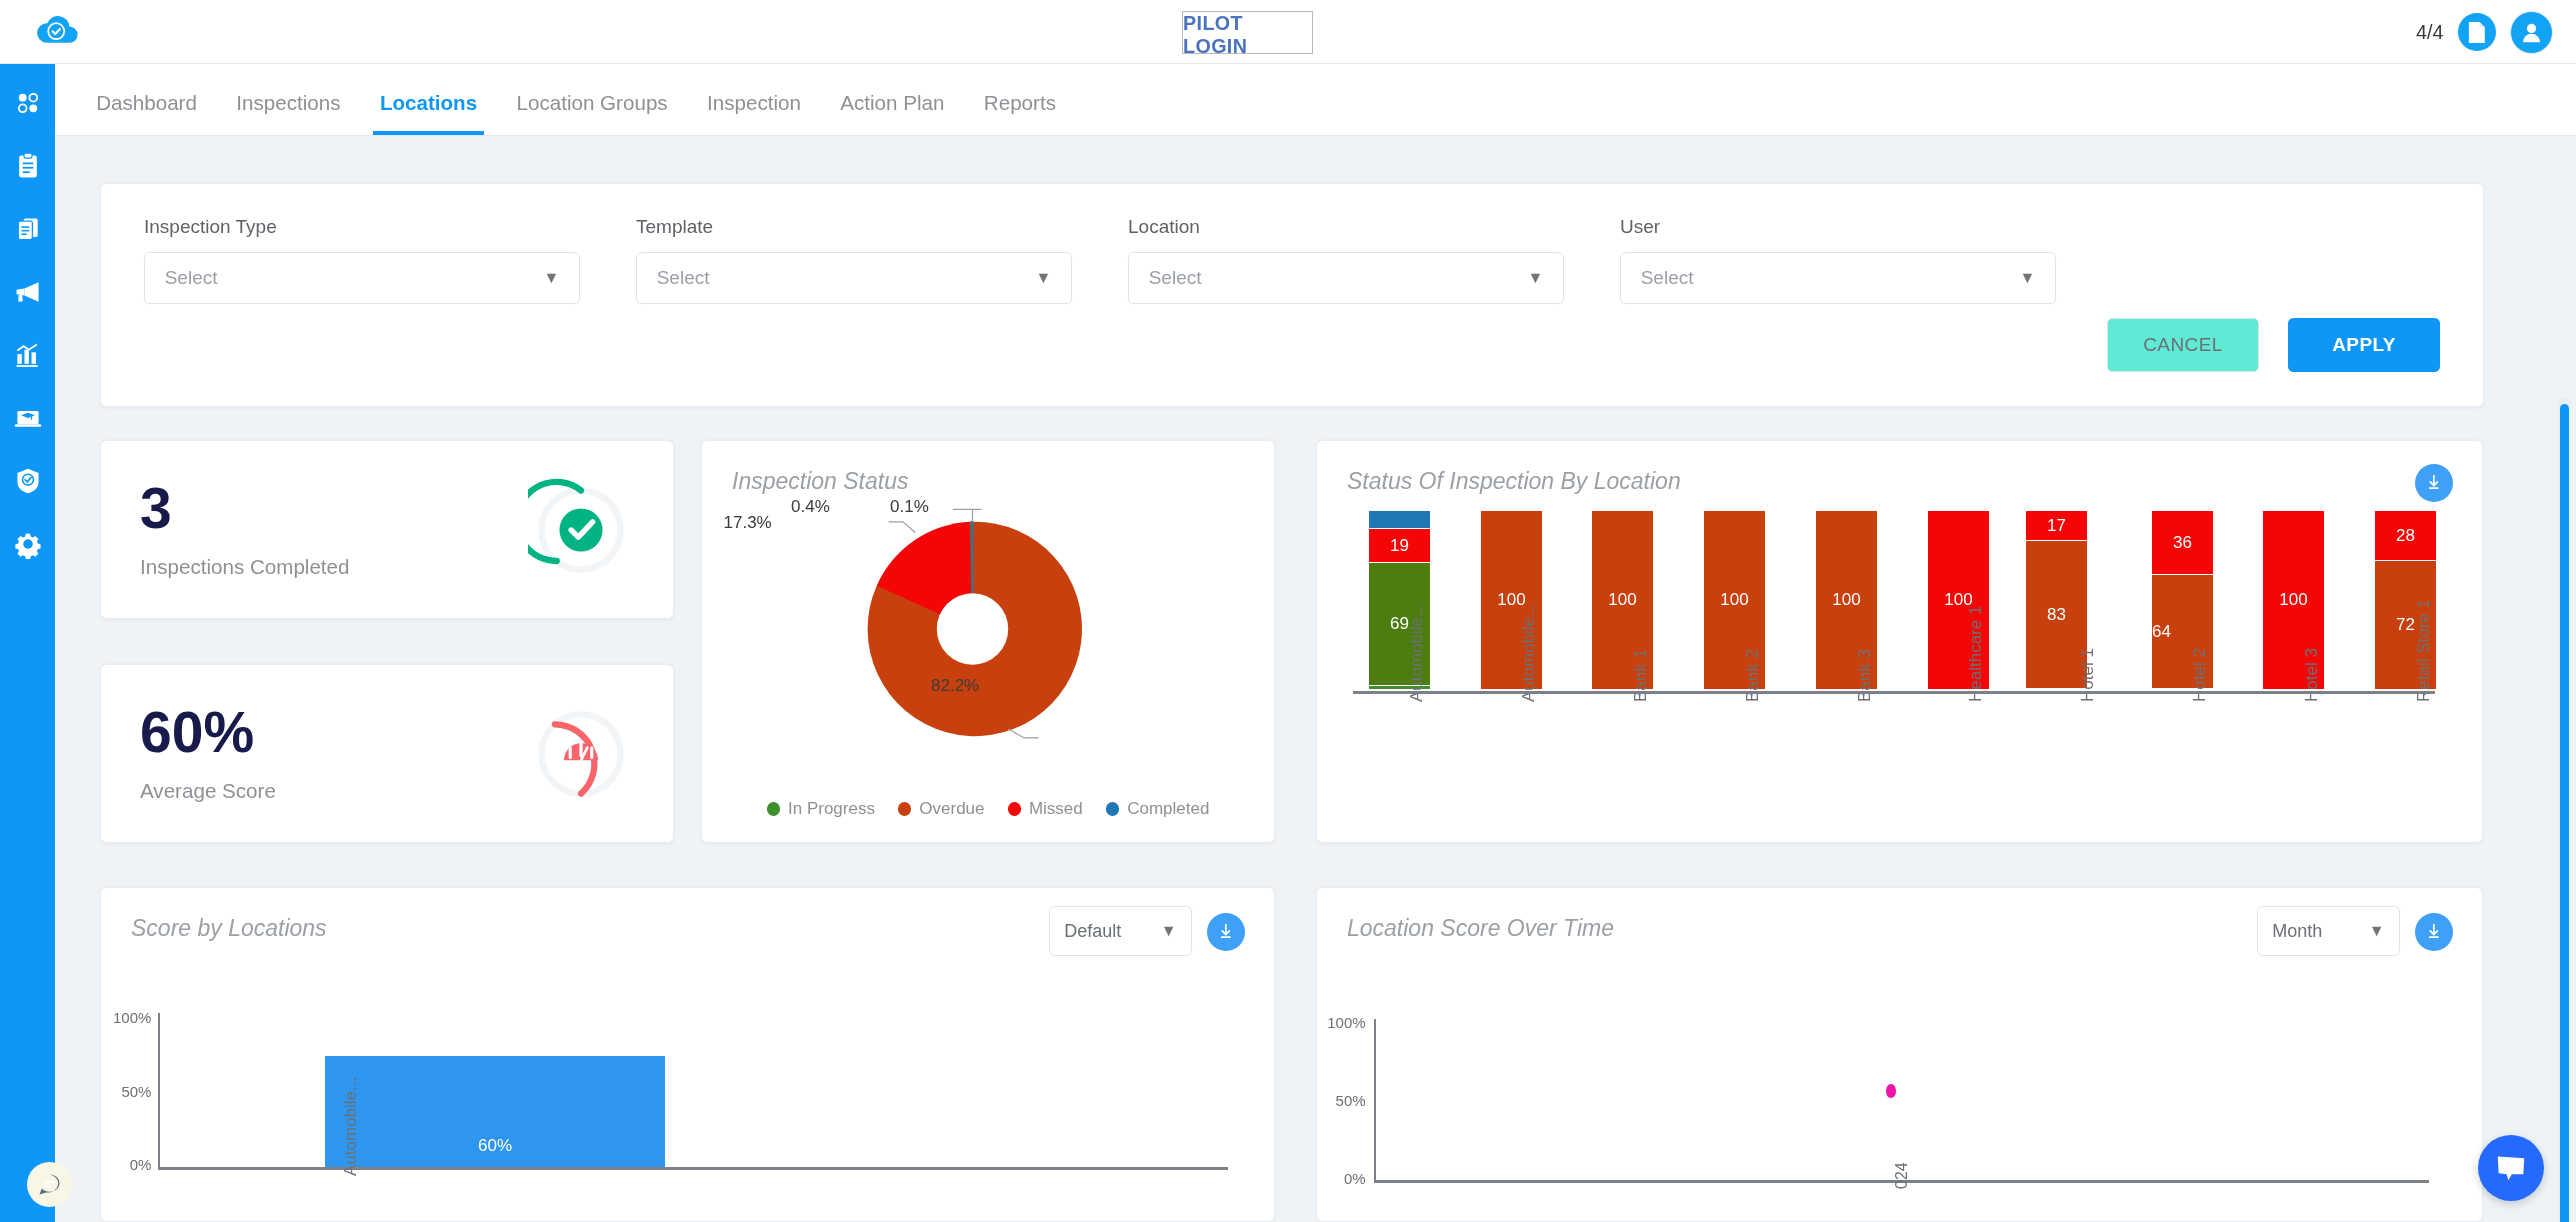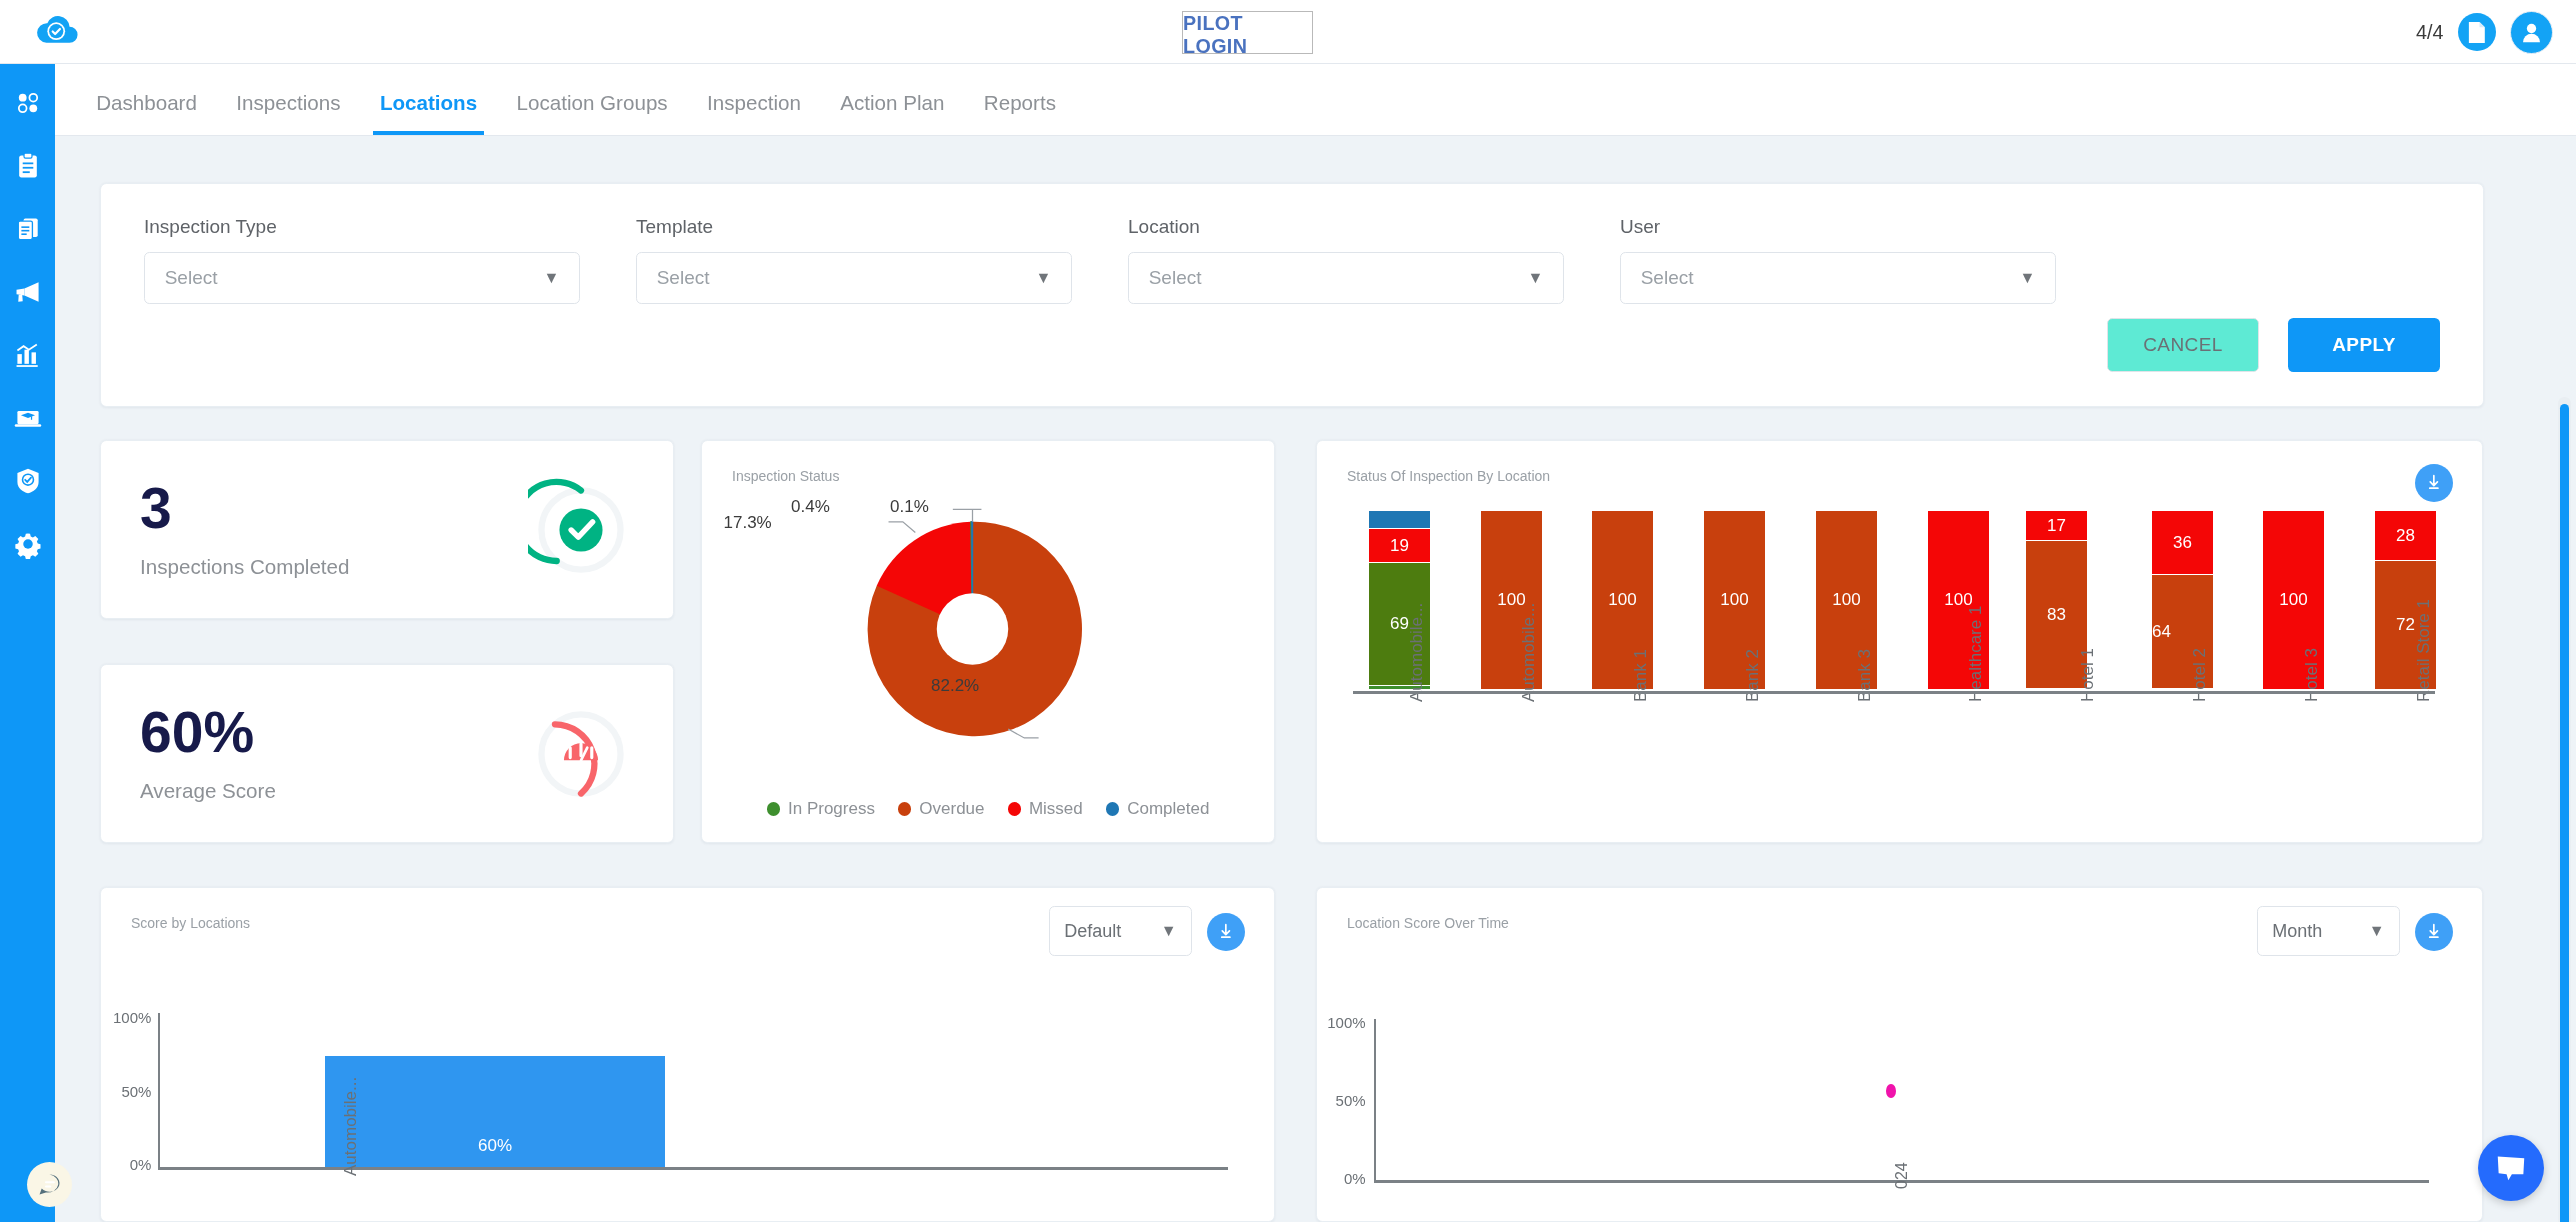--- a/index.html
+++ b/index.html
@@ -86,21 +86,21 @@
   
   .kpi { position:absolute; left:45px; width: 574px; height: 179px; padding: 30px 39px;
          display:flex; align-items:center; justify-content:space-between; }
   .kpi.one { top: 304px; }
   .kpi.two { top: 528px; }
   .kpi-val { font-size: 57px; font-weight: bold; color:#171a4a; line-height: 1; }
   .kpi-lab { font-size: 20.6px; color:#8d9196; margin-top: 18px; }
 
   
   .donut-card { position:absolute; left: 646px; top: 304px; width: 574px; height: 403px; padding: 27px 30px; }
-  .panel-title { font-size: 14px; color:#9aa0a6; }
+  .panel-title { font-size: 23px; color:#9aa0a6;font-style:italic; }
 
   
   .bars-card { position:absolute; left: 1261px; top: 304px; width: 1167px; height: 403px; padding: 27px 30px; }
   .dl-btn { width: 38px; height: 38px; border-radius: 50%; background:#3fa0f7;
             display:flex; align-items:center; justify-content:center; cursor:pointer; }
 
   
   .bl-card { position:absolute; left: 45px; top: 751px; width: 1175px; height: 335px; padding: 27px 30px; }
   .br-card { position:absolute; left: 1261px; top: 751px; width: 1167px; height: 335px; padding: 27px 30px; }
   .mini-sel { width: 143px; height: 50px; border:0.9px solid #dfe4ea; border-radius:5.4px; background:#fff;

